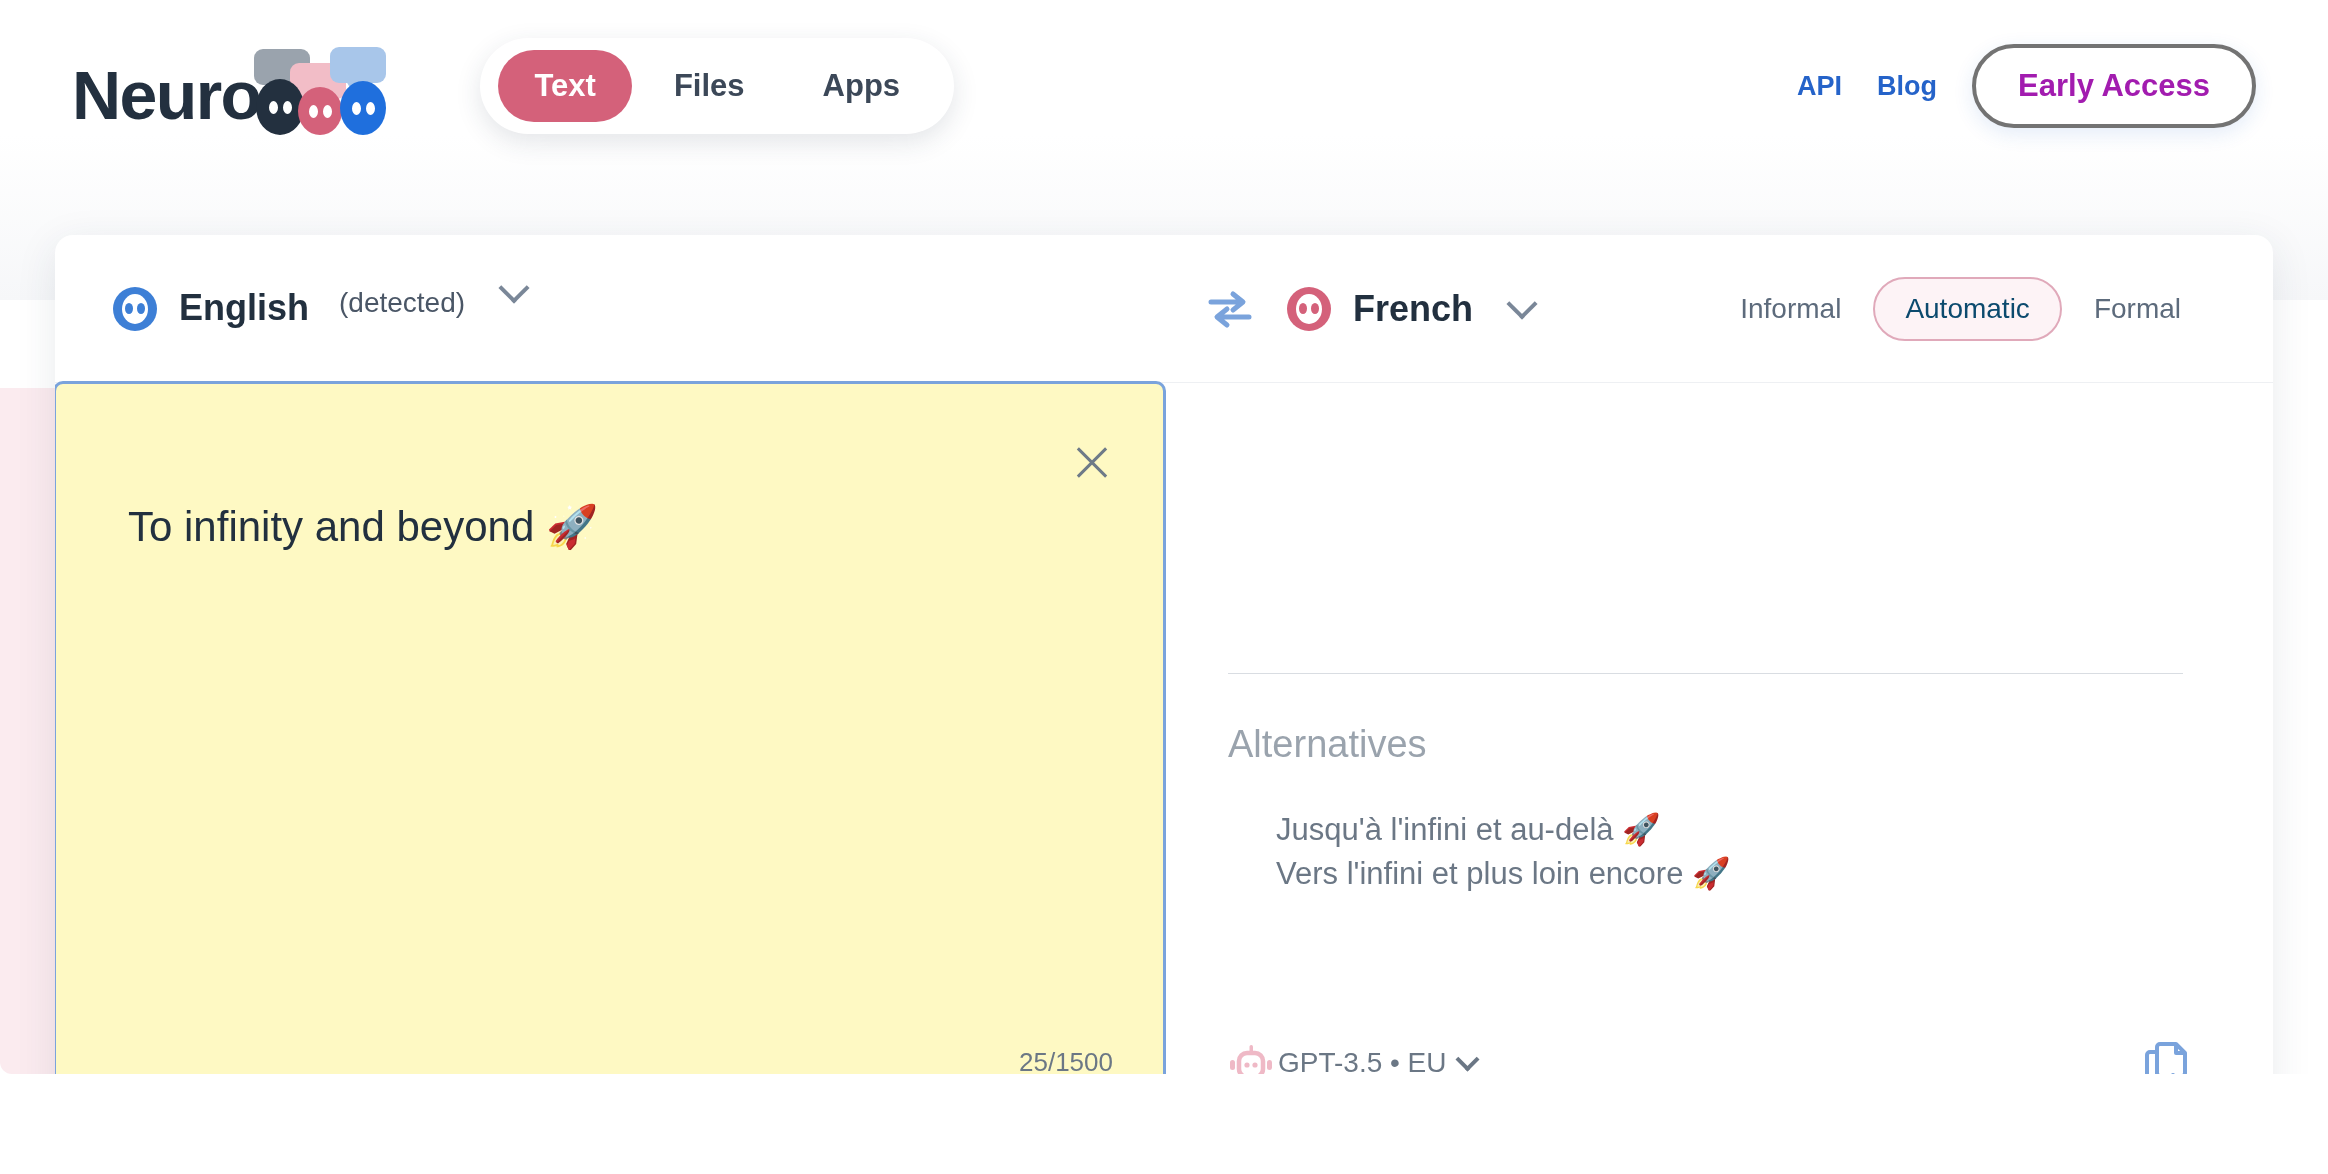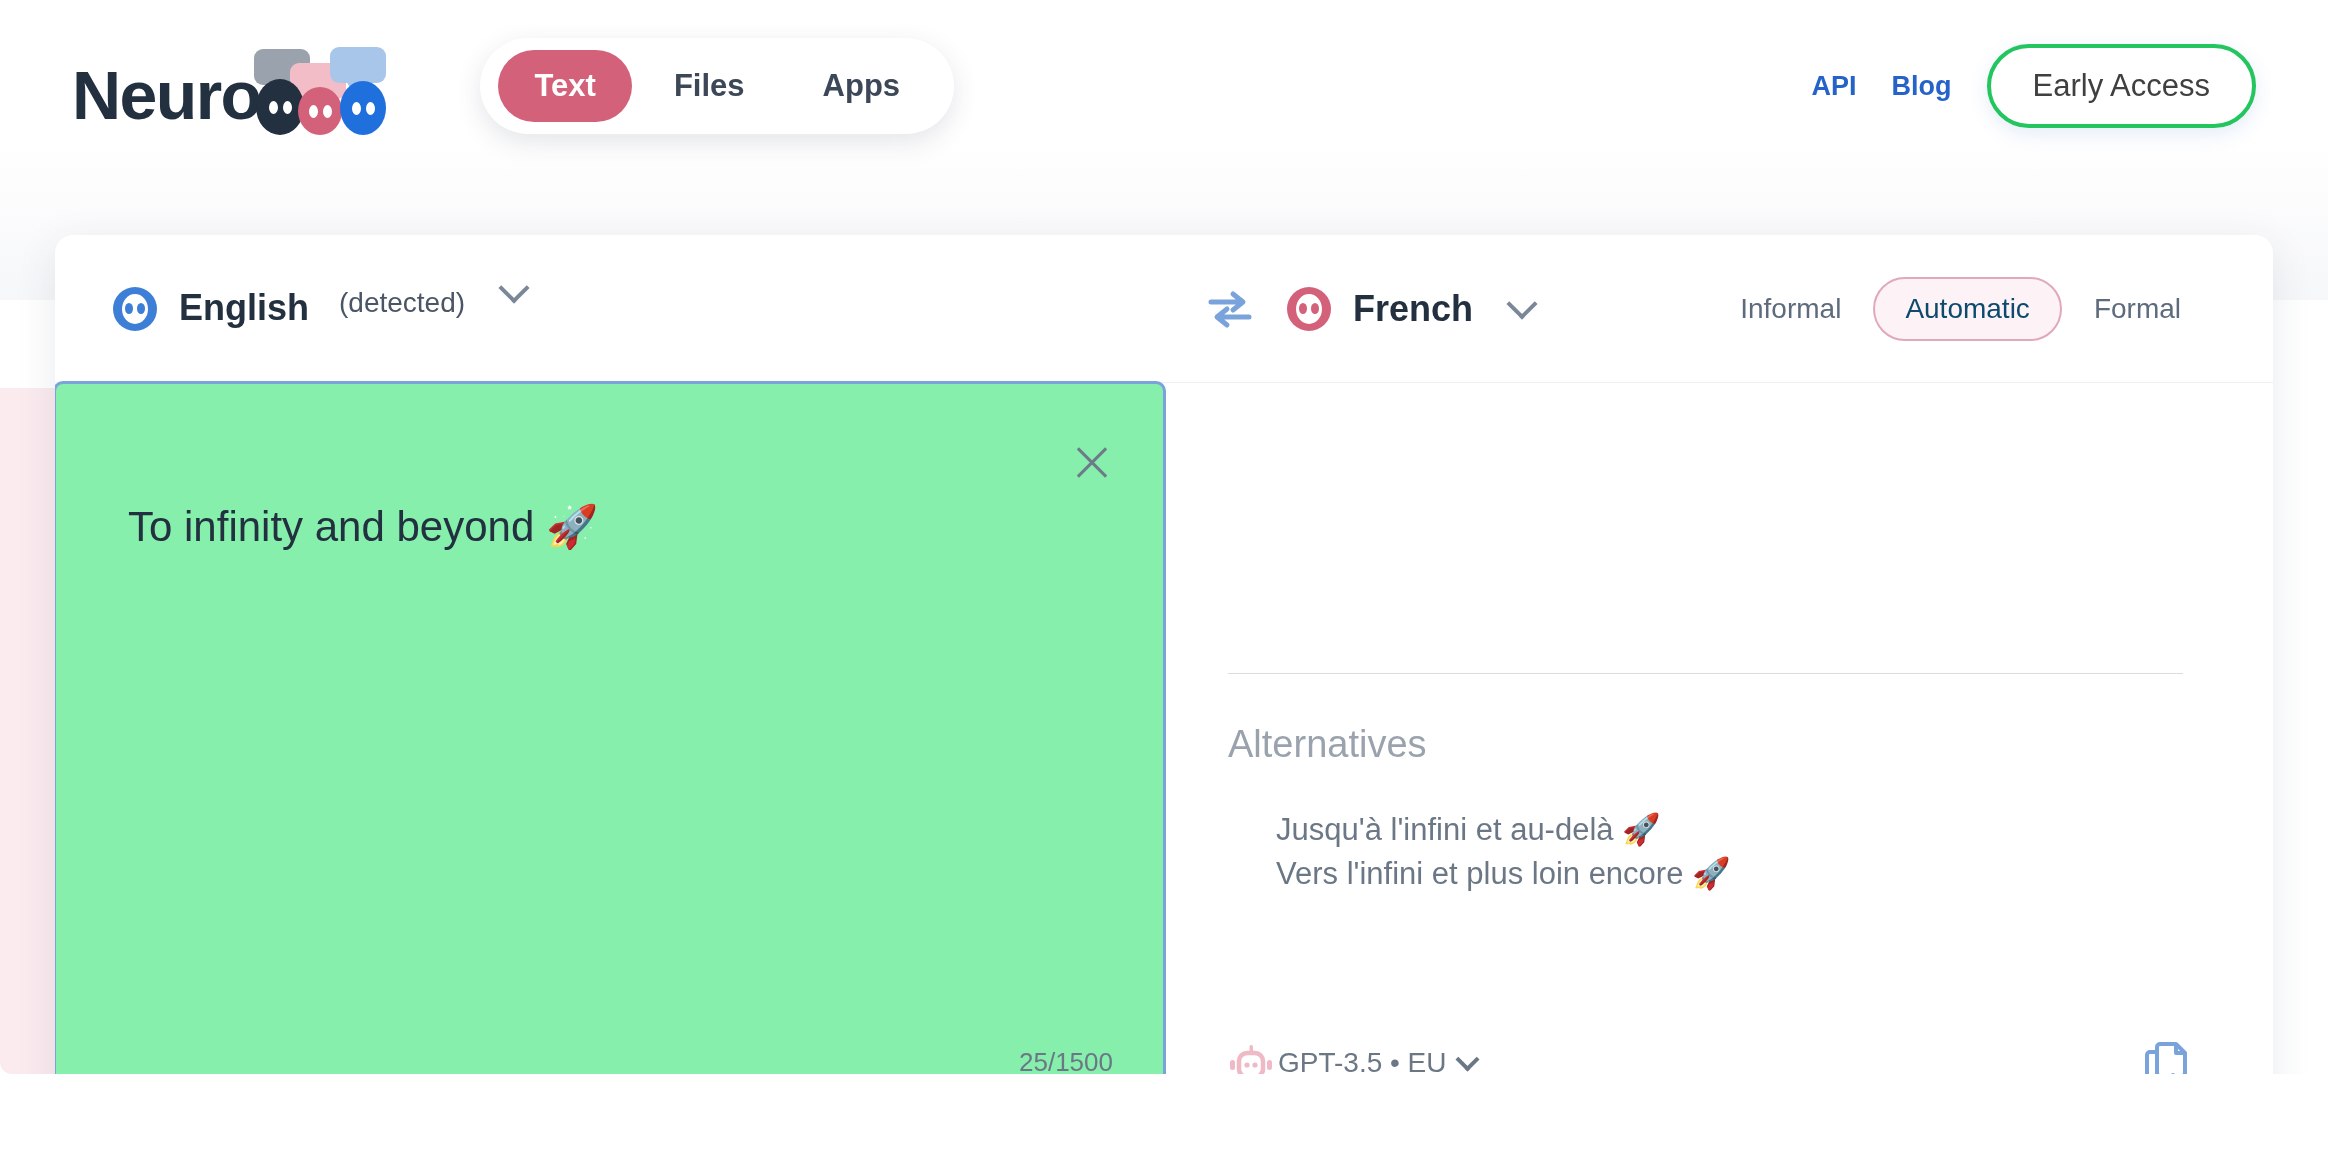--- a/index.html
+++ b/index.html
@@ -155,26 +155,26 @@
     gap: 35px;
   }
   .header-link {
     font-size: 27px;
     font-weight: 700;
     color: #2563c9;
     cursor: pointer;
     white-space: nowrap;
   }
   .cta {
-    border: 4px solid #22c55e;
-    color: #404040;
+    border: 4px solid #737373;
+    color: #a21caf;
     background: #ffffff;
     border-radius: 48px;
     font-size: 31px;
-    font-weight: 400;
+    font-weight: 700;
     padding: 20px 42px;
     cursor: pointer;
     white-space: nowrap;
     box-shadow: 0 6px 20px rgba(37,99,201,.12);
   }
 
   
   .card {
     position: absolute;
     left: 55px;
@@ -293,21 +293,21 @@
   .panes {
     display: flex;
     height: 744px;
   }
   .pane-left {
     width: 1113px;
     position: relative;
     border: 3px solid #7aa3dc;
     border-radius: 10px;
     margin: -2px 0 0 -2px;
-    background: #86efac;
+    background: #fef9c3;
   }
   .pane-right {
     flex: 1;
     position: relative;
     background: #ffffff;
   }
 
   .source-text {
     position: absolute;
     left: 72px;

